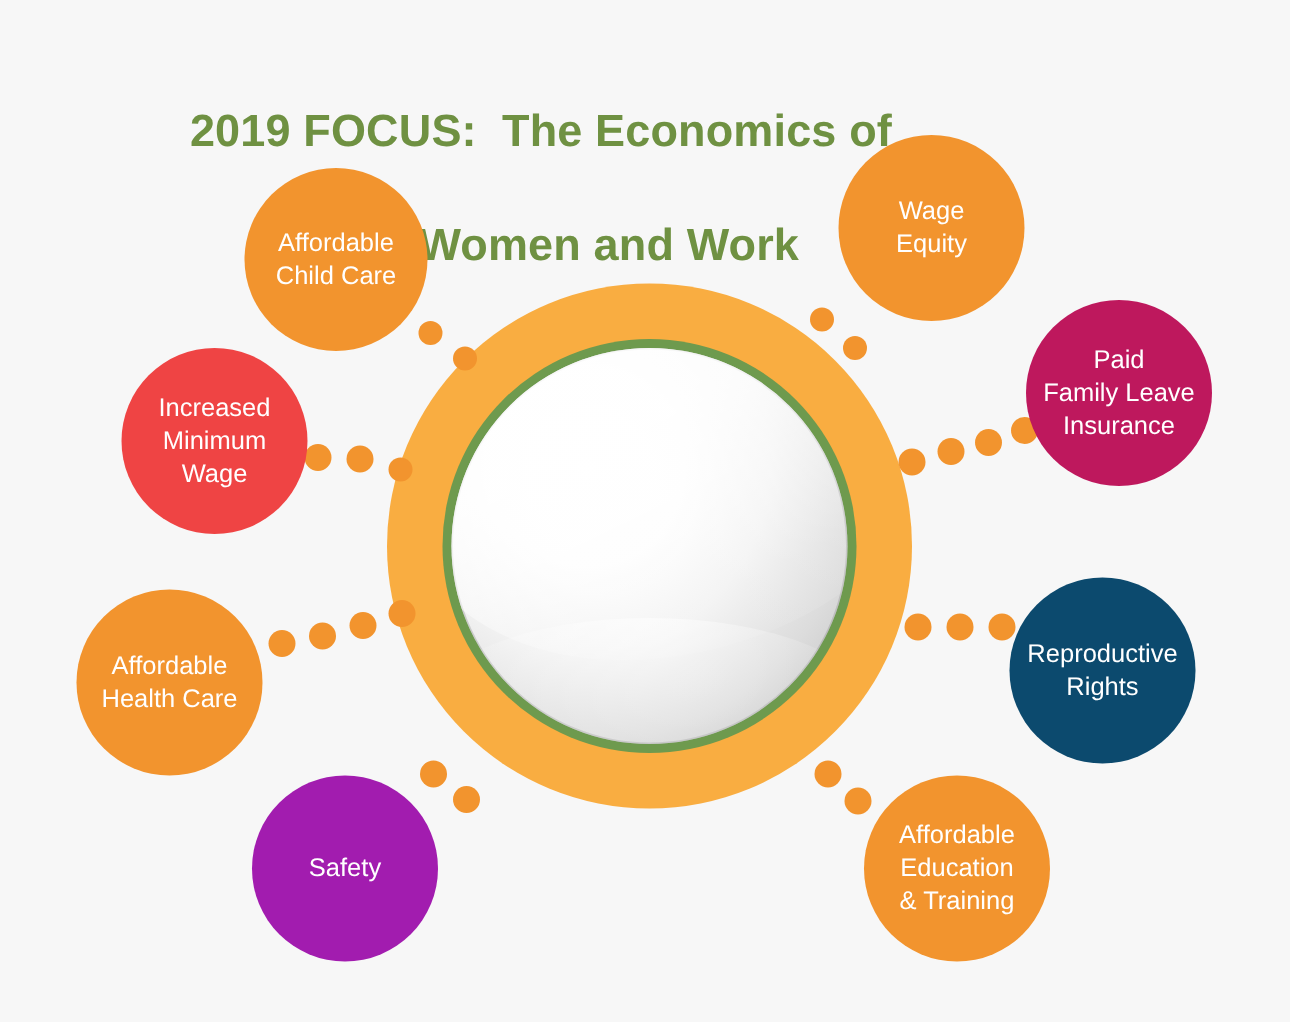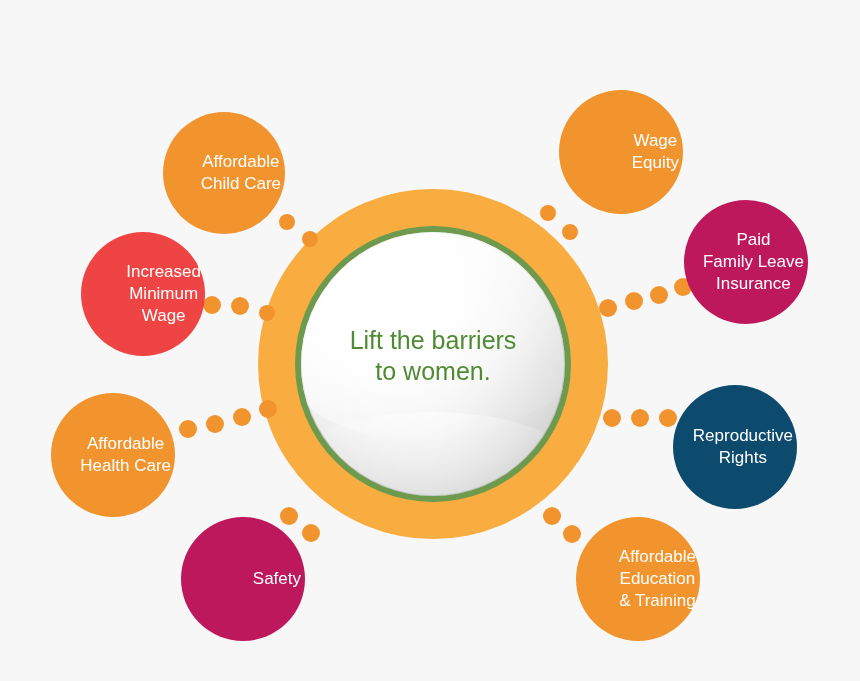--- a/index.html
+++ b/index.html
@@ -119,21 +119,21 @@
   }
   #hub-para-1 { margin-bottom: 17px; }
 
   
   .node {
     position: absolute;
     border-radius: 50%;
     background: #f2942e;
     display: flex;
     align-items: center;
-    justify-content: flex-end;
+    justify-content: center;
     box-sizing: border-box;
   }
   .node-label {
     color: #ffffff;
     font-size: 17px;
     line-height: 22px;
     text-align: center;
     white-space: pre-line;
     padding: 0 4px;
   }
@@ -143,31 +143,35 @@
     position: absolute;
     border-radius: 50%;
     background: #f2942e;
   }
 </style>
 </head>
 <body>
 
 <div id="stage">
 
+  <div id="title-block">
+    <div class="title-line">
+      <span class="focus-label">2019 FOCUS:</span><span>&nbsp; </span><span class="focus-main">The Economics of</span>
+    </div>
+    <div class="title-line" id="title-line-2">Women and Work</div>
+  </div>
 
   <div id="hub">
     <div id="hub-ring-outer"></div>
     <div id="hub-ring-green"></div>
     <div id="hub-sphere">
       <div id="hub-gloss"></div>
       <div id="hub-gloss-lower"></div>
     </div>
     <div id="hub-text">
-      <div class="hub-para" id="hub-para-1">Lift the barriers
-to women.</div>
     </div>
   </div>
 
   <div id="dots-layer">
       <div class="dot" style="left: 279px; top: 214px; width: 16px; height: 16px; background: rgb(242, 148, 46);"></div>
       <div class="dot" style="left: 302px; top: 231px; width: 16px; height: 16px; background: rgb(242, 148, 46);"></div>
       <div class="dot" style="left: 203px; top: 296px; width: 18px; height: 18px; background: rgb(242, 148, 46);"></div>
       <div class="dot" style="left: 231px; top: 297px; width: 18px; height: 18px; background: rgb(242, 148, 46);"></div>
       <div class="dot" style="left: 259px; top: 305px; width: 16px; height: 16px; background: rgb(242, 148, 46);"></div>
       <div class="dot" style="left: 179px; top: 420px; width: 18px; height: 18px; background: rgb(242, 148, 46);"></div>
@@ -196,21 +200,21 @@
       </div>
       <div class="node" style="left: 81px; top: 232px; width: 124px; height: 124px; background: #ef4444;">
         <div class="node-label">Increased
 Minimum
 Wage</div>
       </div>
       <div class="node" style="left: 51px; top: 393px; width: 124px; height: 124px; background: rgb(242, 148, 46);">
         <div class="node-label">Affordable
 Health Care</div>
       </div>
-      <div class="node" style="left: 181px; top: 517px; width: 124px; height: 124px; background: #be185d;">
+      <div class="node" style="left: 168px; top: 517px; width: 124px; height: 124px; background: #a21caf;">
         <div class="node-label">Safety</div>
       </div>
       <div class="node" style="left: 576px; top: 517px; width: 124px; height: 124px; background: rgb(242, 148, 46);">
         <div class="node-label">Affordable
 Education
 &amp; Training</div>
       </div>
       <div class="node" style="left: 673px; top: 385px; width: 124px; height: 124px; background: #0c4a6e;">
         <div class="node-label">Reproductive
 Rights</div>

